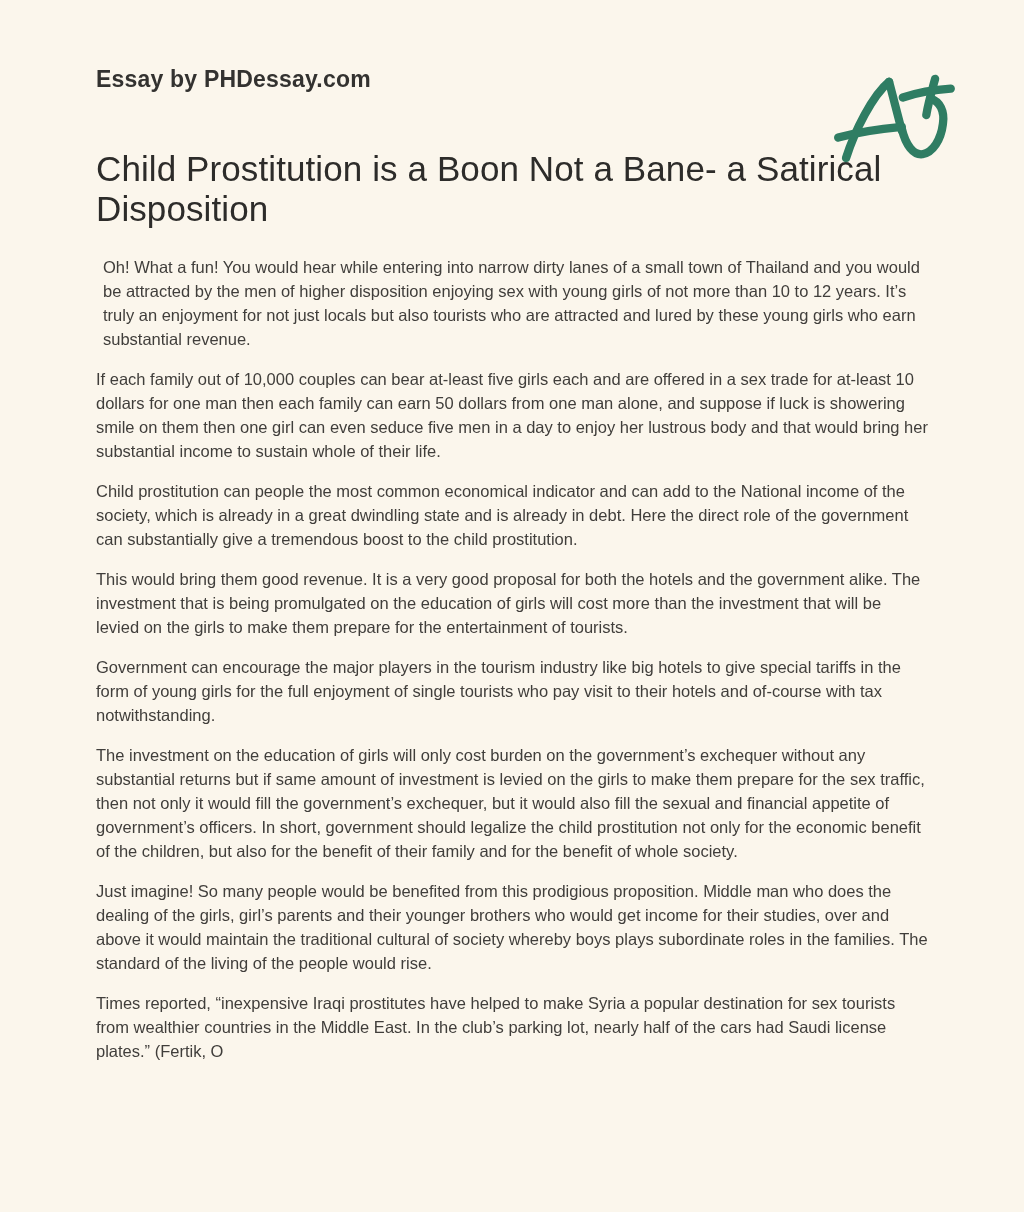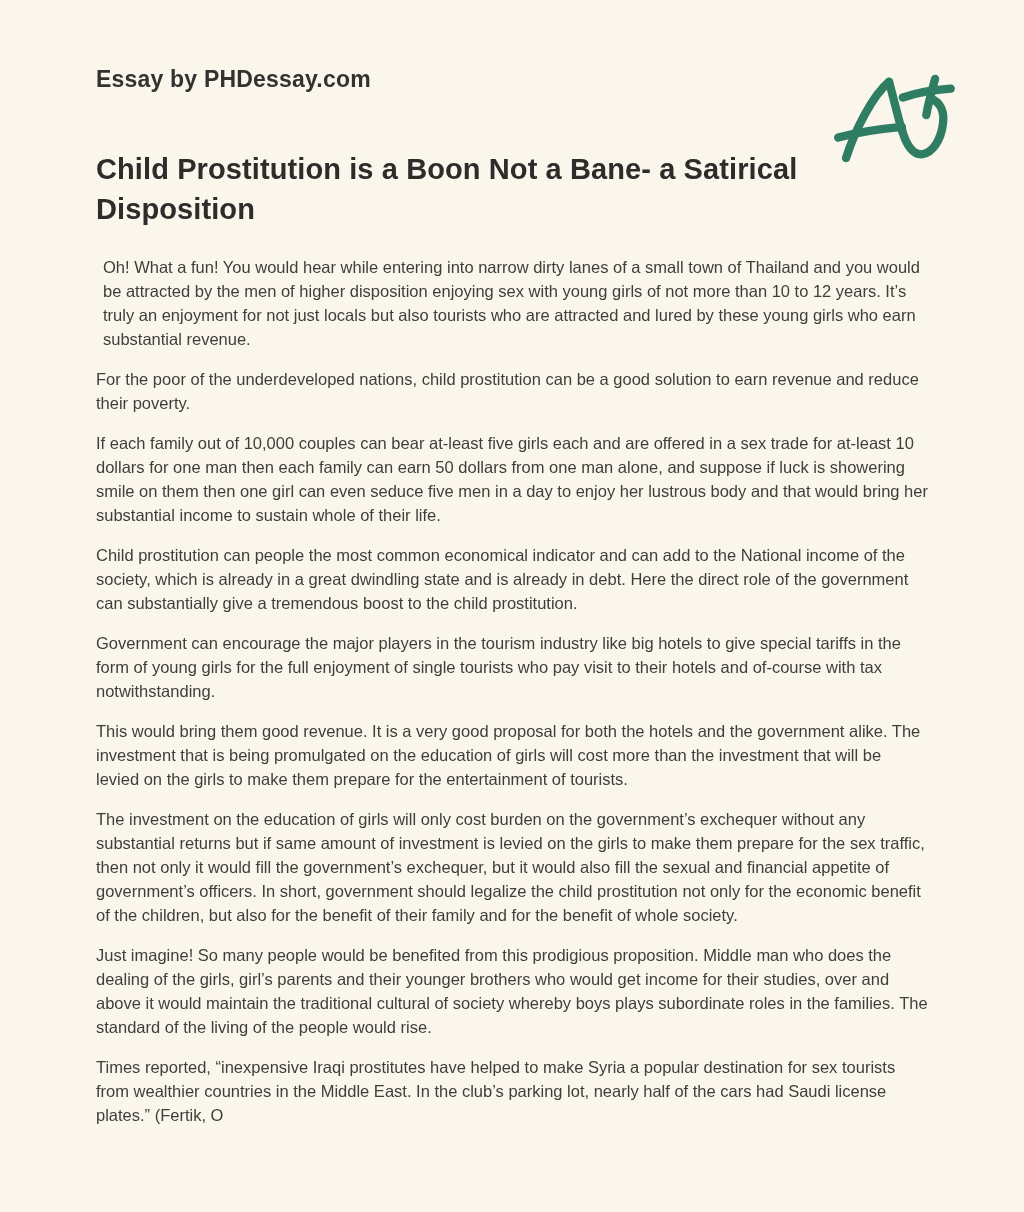--- a/index.html
+++ b/index.html
@@ -51,23 +51,23 @@
     height: 93px;
   }
   .logo svg {
     display: block;
     width: 100%;
     height: 100%;
   }
   .title {
     margin: 56px 0 0 0;
     max-width: 840px;
-    font-size: 29px;
+    font-size: 35px;
     line-height: 40px;
-    font-weight: bold;
+    font-weight: normal;
     color: #2d2c2a;
     letter-spacing: 0.1px;
   }
   .para {
     margin: 16px 0 0 0;
     max-width: 832px;
     font-size: 16.5px;
     line-height: 24px;
     color: #403e3b;
   }
@@ -99,23 +99,22 @@
 
           <path d="M 75 26 C 90 21 108 18 124 17"></path>
         </g>
       </svg>
     </div>
   </header>
 
   <main>
     <h1 class="title">Child Prostitution is a Boon Not a Bane- a Satirical Disposition</h1>
     <p class="para">Oh! What a fun! You would hear while entering into narrow dirty lanes of a small town of Thailand and you would be attracted by the men of higher disposition enjoying sex with young girls of not more than 10 to 12 years. It’s truly an enjoyment for not just locals but also tourists who are attracted and lured by these young girls who earn substantial revenue.</p>
-    <p class="para">For the poor of the underdeveloped nations, child prostitution can be a good solution to earn revenue and reduce their poverty.</p>
     <p class="para">If each family out of 10,000 couples can bear at-least five girls each and are offered in a sex trade for at-least 10 dollars for one man then each family can earn 50 dollars from one man alone, and suppose if luck is showering smile on them then one girl can even seduce five men in a day to enjoy her lustrous body and that would bring her substantial income to sustain whole of their life.</p>
     <p class="para">Child prostitution can people the most common economical indicator and can add to the National income of the society, which is already in a great dwindling state and is already in debt. Here the direct role of the government can substantially give a tremendous boost to the child prostitution.</p>
+    <p class="para">This would bring them good revenue. It is a very good proposal for both the hotels and the government alike. The investment that is being promulgated on the education of girls will cost more than the investment that will be levied on the girls to make them prepare for the entertainment of tourists.</p>
     <p class="para">Government can encourage the major players in the tourism industry like big hotels to give special tariffs in the form of young girls for the full enjoyment of single tourists who pay visit to their hotels and of-course with tax notwithstanding.</p>
-    <p class="para">This would bring them good revenue. It is a very good proposal for both the hotels and the government alike. The investment that is being promulgated on the education of girls will cost more than the investment that will be levied on the girls to make them prepare for the entertainment of tourists.</p>
     <p class="para">The investment on the education of girls will only cost burden on the government’s exchequer without any substantial returns but if same amount of investment is levied on the girls to make them prepare for the sex traffic, then not only it would fill the government’s exchequer, but it would also fill the sexual and financial appetite of government’s officers. In short, government should legalize the child prostitution not only for the economic benefit of the children, but also for the benefit of their family and for the benefit of whole society.</p>
     <p class="para">Just imagine! So many people would be benefited from this prodigious proposition. Middle man who does the dealing of the girls, girl’s parents and their younger brothers who would get income for their studies, over and above it would maintain the traditional cultural of society whereby boys plays subordinate roles in the families. The standard of the living of the people would rise.</p>
     <p class="para">Times reported, “inexpensive Iraqi prostitutes have helped to make Syria a popular destination for sex tourists from wealthier countries in the Middle East. In the club’s parking lot, nearly half of the cars had Saudi license plates.” (Fertik, O</p>
   </main>
 
 </div>
 
 </body></html>

